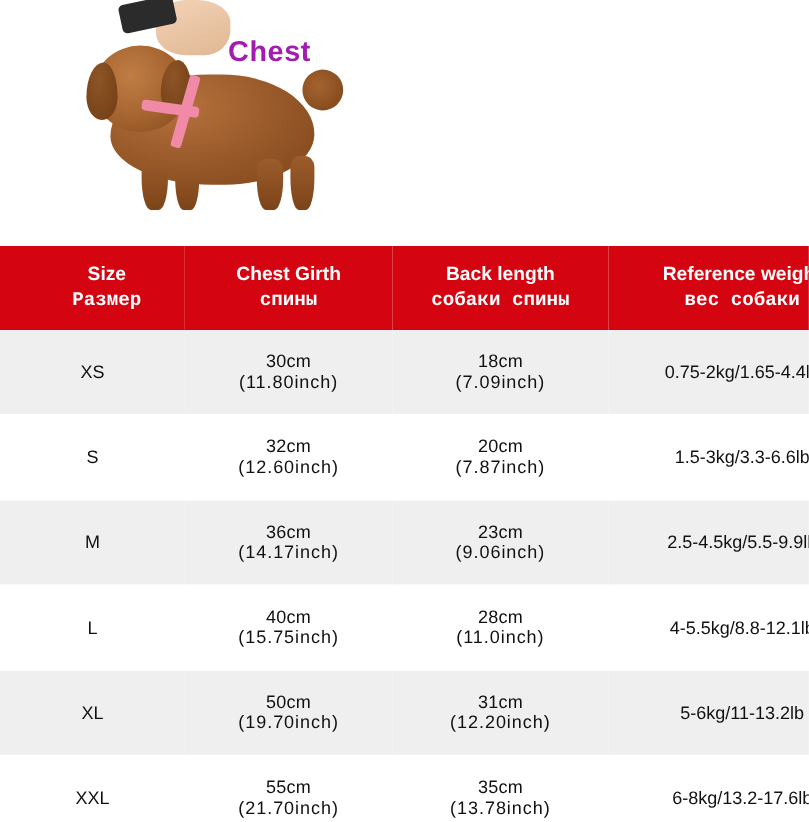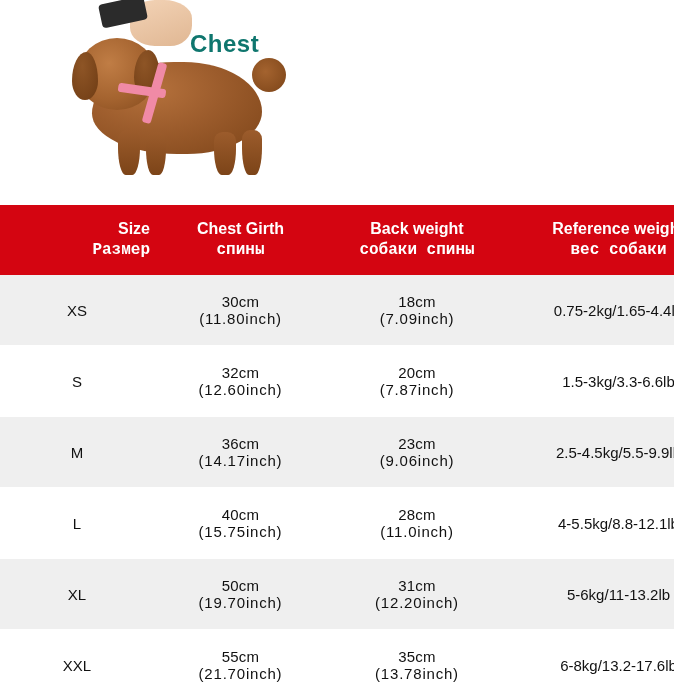--- a/index.html
+++ b/index.html
@@ -75,21 +75,21 @@
   }
   .sleeve {
     position: absolute;
     background: #2b2b2b;
     border-radius: 4px;
   }
   .photo-label {
     position: absolute;
     font-size: 24px;
     font-weight: bold;
-    color: #0f766e;
+    color: #a21caf;
     letter-spacing: 0.5px;
   }
 
   
   .spec-title {
     position: absolute;
     top: 176px;
     left: 0;
     width: 674px;
     height: 29px;
@@ -114,21 +114,21 @@
     background: #d40511;
     color: #ffffff;
     font-size: 16px;
     font-weight: bold;
     height: 70px;
     line-height: 1.3;
     text-align: center;
     padding: 0 4px;
   }
   table.size-table th.col-size {
-    text-align: right;
+    text-align: center;
     padding-left: 28px;
   }
   table.size-table td {
     height: 70px;
     text-align: center;
     vertical-align: middle;
     font-size: 15px;
     color: #111111;
     border-bottom: 1px solid #ffffff;
     padding: 0 4px;
@@ -188,21 +188,21 @@
       <tr>
         <th class="col-size" style="width:122px;">
           <span class="hdr-line1">Size</span>
           <span class="hdr-line2">Размер</span>
         </th>
         <th style="width:165px;">
           <span class="hdr-line1">Chest Girth</span>
           <span class="hdr-line2">спины</span>
         </th>
         <th style="width:172px;">
-          <span class="hdr-line1">Back weight</span>
+          <span class="hdr-line1">Back length</span>
           <span class="hdr-line2">собаки спины</span>
         </th>
         <th style="width:215px;">
           <span class="hdr-line1">Reference weight</span>
           <span class="hdr-line2">вес собаки</span>
         </th>
       </tr>
     </thead>
     <tbody>
       <tr class="shaded">

